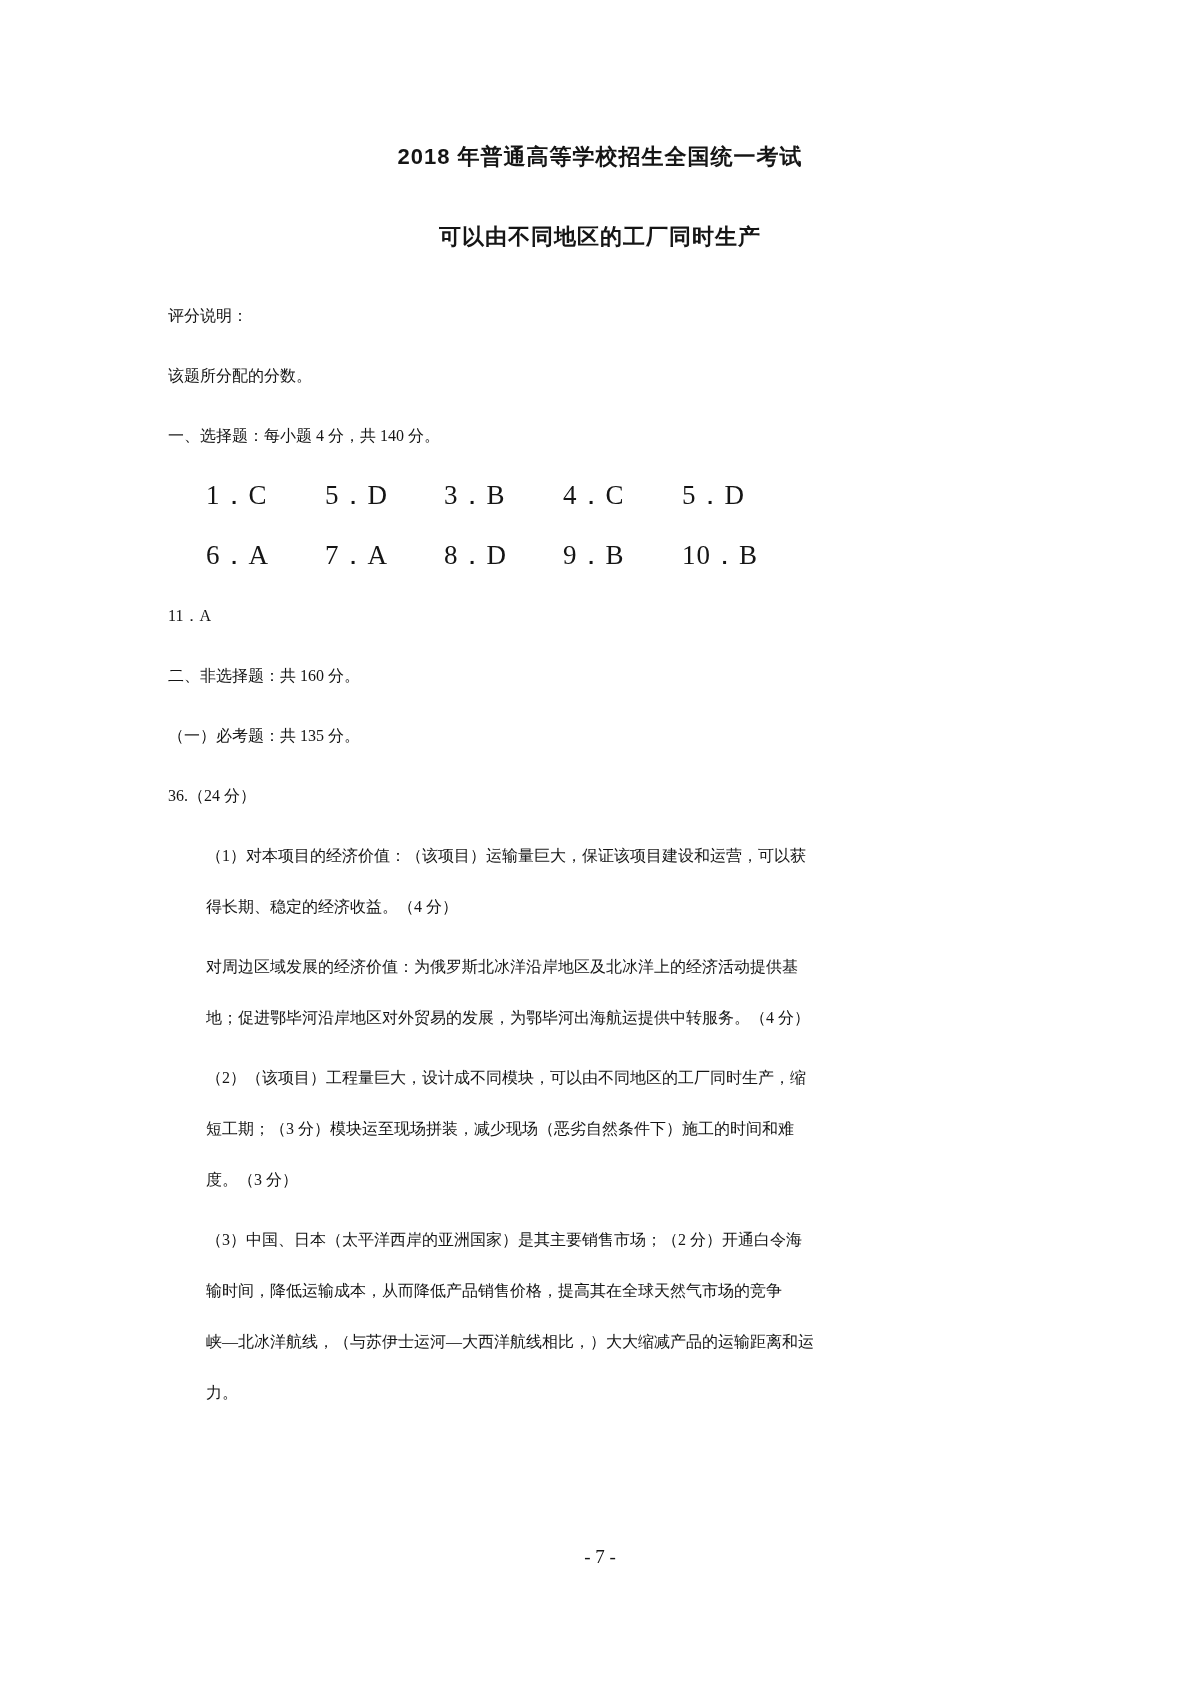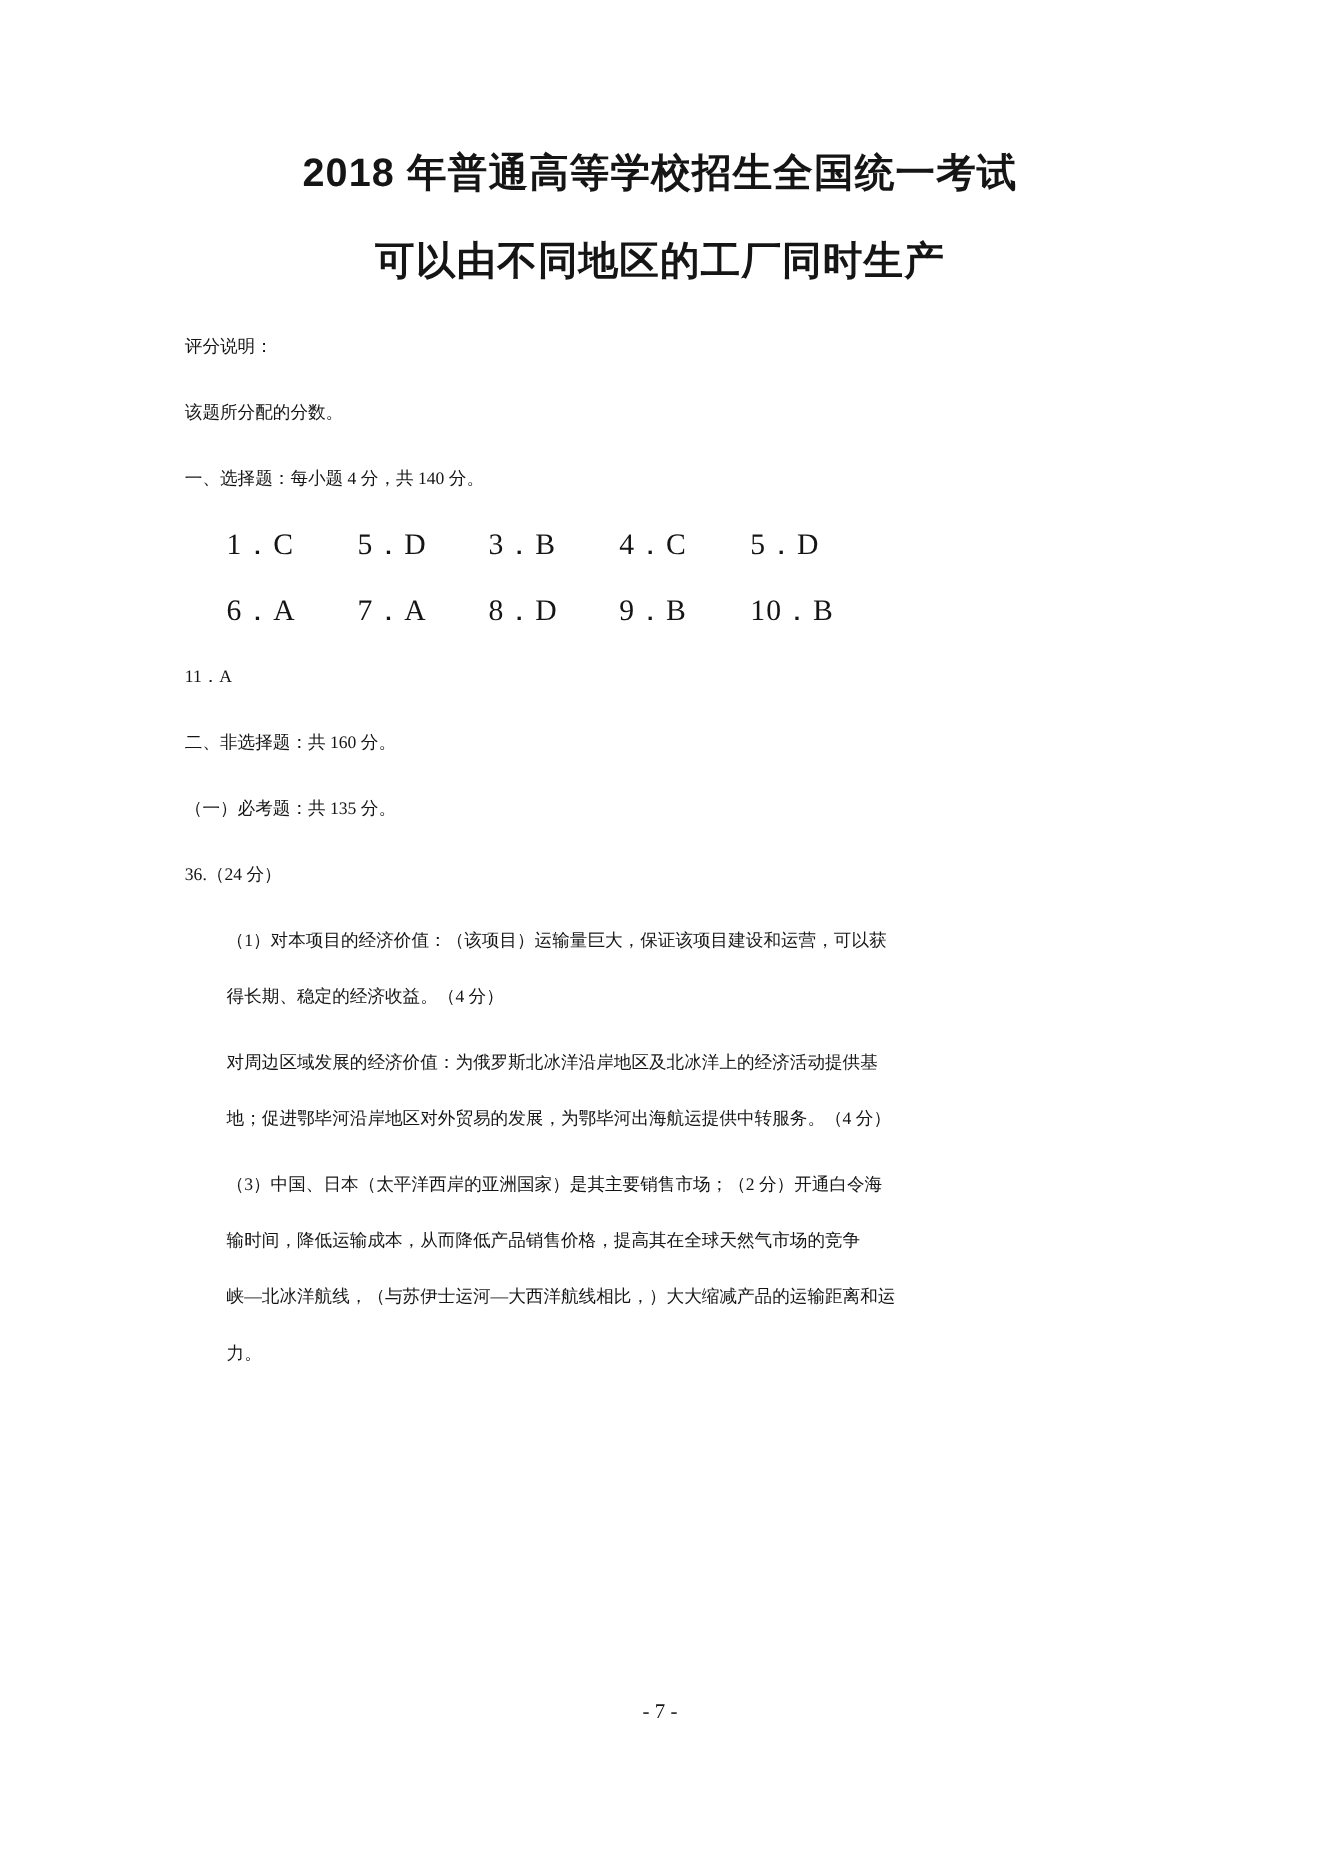--- a/index.html
+++ b/index.html
@@ -16,21 +16,21 @@
     position: relative;
     width: 1200px;
     height: 1698px;
     background: #ffffff;
     padding: 140px 168px 0 168px;
   }
   .title {
     text-align: center;
     font-family: "Liberation Sans", "DejaVu Sans", sans-serif;
     font-weight: bold;
-    font-size: 36px;
+    font-size: 22px;
     line-height: 34px;
     letter-spacing: 1px;
   }
   .title-1 { margin-bottom: 46px; }
   .title-2 { margin-bottom: 36px; }
   .line {
     font-size: 16px;
     line-height: 51px;
     white-space: nowrap;
   }
@@ -100,20 +100,25 @@
   <div class="block indent">
     <div class="line">（1）对本项目的经济价值：（该项目）运输量巨大，保证该项目建设和运营，可以获</div>
     <div class="line">得长期、稳定的经济收益。（4 分）</div>
   </div>
 
   <div class="block indent">
     <div class="line">对周边区域发展的经济价值：为俄罗斯北冰洋沿岸地区及北冰洋上的经济活动提供基</div>
     <div class="line">地；促进鄂毕河沿岸地区对外贸易的发展，为鄂毕河出海航运提供中转服务。（4 分）</div>
   </div>
 
+  <div class="block indent">
+    <div class="line">（2）（该项目）工程量巨大，设计成不同模块，可以由不同地区的工厂同时生产，缩</div>
+    <div class="line">短工期；（3 分）模块运至现场拼装，减少现场（恶劣自然条件下）施工的时间和难</div>
+    <div class="line">度。（3 分）</div>
+  </div>
 
   <div class="block indent">
     <div class="line">（3）中国、日本（太平洋西岸的亚洲国家）是其主要销售市场；（2 分）开通白令海</div>
     <div class="line">输时间，降低运输成本，从而降低产品销售价格，提高其在全球天然气市场的竞争</div>
     <div class="line">峡—北冰洋航线，（与苏伊士运河—大西洋航线相比，）大大缩减产品的运输距离和运</div>
     <div class="line">力。</div>
   </div>
 
   <div class="footer">- 7 -</div>
 

